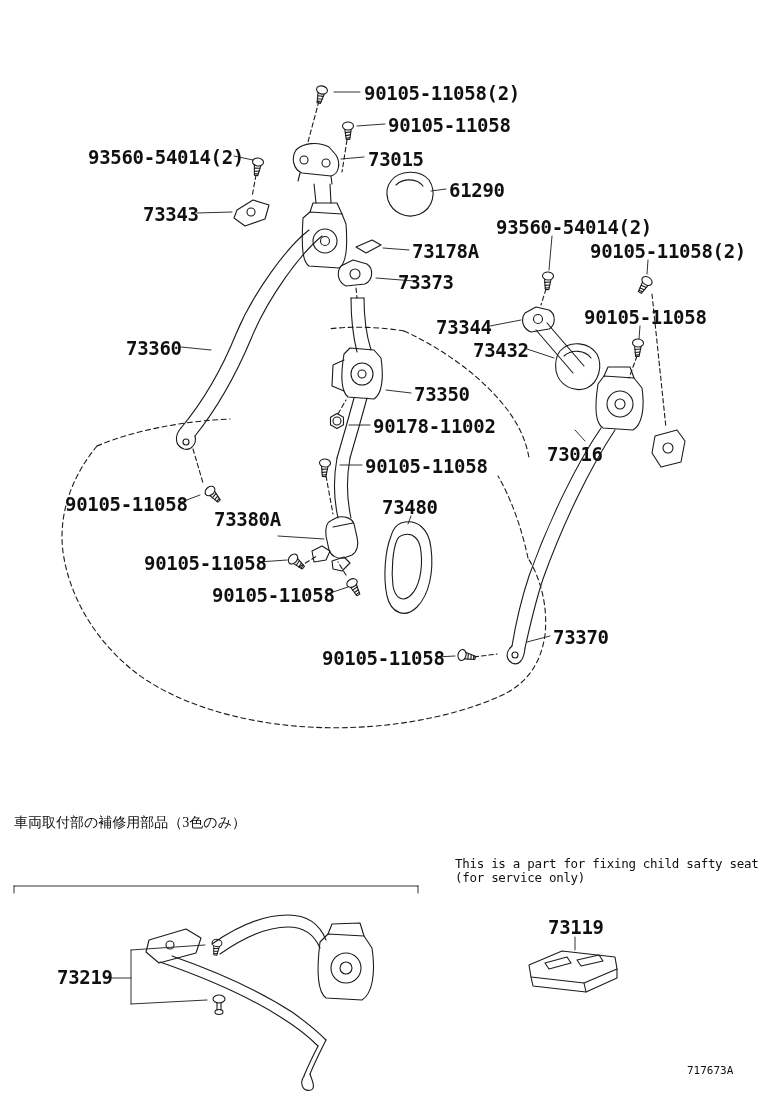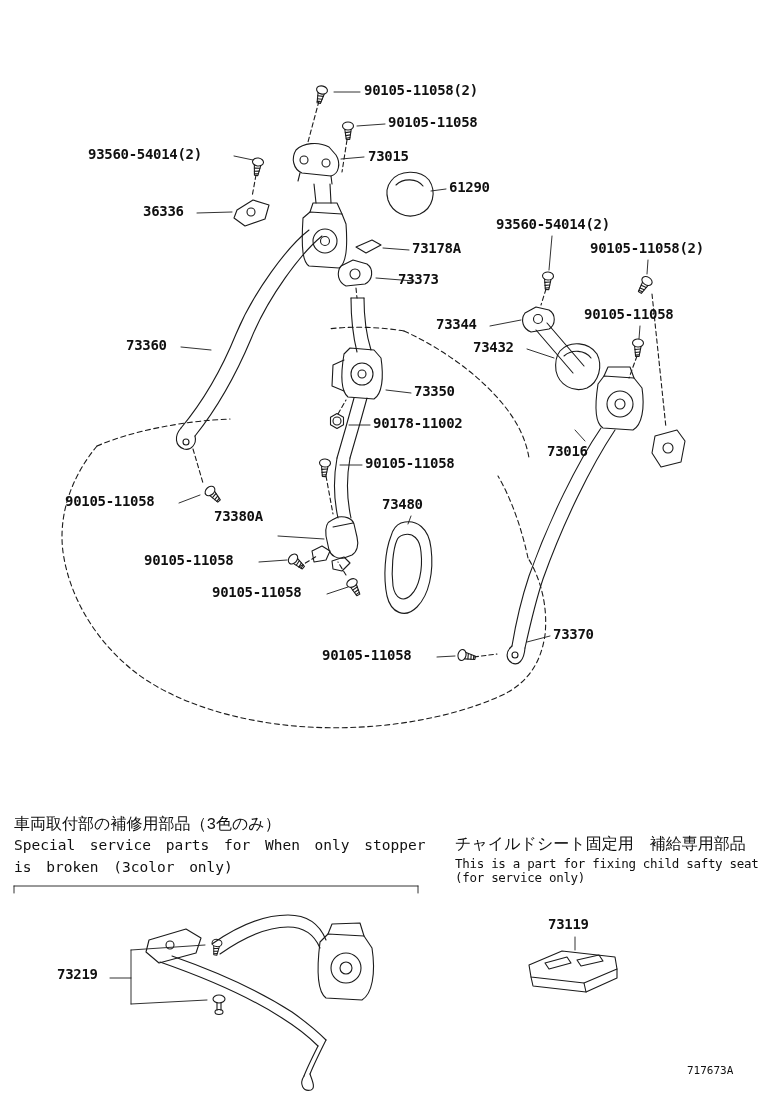--- a/index.html
+++ b/index.html
@@ -4,26 +4,26 @@
 <style>
   * { margin:0; padding:0; box-sizing:border-box; }
   html,body { background:#ffffff; }
   .page {
     position:relative; width:760px; height:1112px; background:#ffffff;
     overflow:hidden; color:#111;
     font-family:"DejaVu Sans Mono","Liberation Mono",monospace;
   }
   .art { position:absolute; left:0; top:0; }
   .plabel {
-    position:absolute; font-size:14px; font-weight:600; white-space:nowrap;
+    position:absolute; font-size:19px; font-weight:600; white-space:nowrap;
     letter-spacing:-0.3px; color:#101010;
   }
   .note-jp {
-    position:absolute; font-size:16px; color:#101010; white-space:nowrap;
-    font-family:Liberation Mono, monospace;
+    position:absolute; font-size:14px; color:#101010; white-space:nowrap;
+    font-family:Liberation Serif, serif;
   }
   .note-en {
     position:absolute; font-size:14.5px; color:#101010; white-space:nowrap;
   }
   .wide { word-spacing:6px; }
   .note-en-small {
     position:absolute; font-size:12.5px; letter-spacing:-0.3px; color:#101010; white-space:nowrap;
   }
   .code { position:absolute; left:687px; top:1064px; font-size:11px; color:#101010; }
 </style>
@@ -248,21 +248,21 @@
         <path d="M 577,960 L 599,955 L 603,961 L 581,966 Z"></path>
       </g>
     </g>
   </svg>
 
   <div class="plabel" style="left:364px;top:82px">90105-11058(2)</div>
   <div class="plabel" style="left:388px;top:114px">90105-11058</div>
   <div class="plabel" style="left:88px;top:146px">93560-54014(2)</div>
   <div class="plabel" style="left:368px;top:148px">73015</div>
   <div class="plabel" style="left:449px;top:179px">61290</div>
-  <div class="plabel" style="left:143px;top:203px">36336</div>
+  <div class="plabel" style="left:143px;top:203px">73343</div>
   <div class="plabel" style="left:412px;top:240px">73178A</div>
   <div class="plabel" style="left:496px;top:216px">93560-54014(2)</div>
   <div class="plabel" style="left:590px;top:240px">90105-11058(2)</div>
   <div class="plabel" style="left:398px;top:271px">73373</div>
   <div class="plabel" style="left:436px;top:316px">73344</div>
   <div class="plabel" style="left:584px;top:306px">90105-11058</div>
   <div class="plabel" style="left:473px;top:339px">73432</div>
   <div class="plabel" style="left:126px;top:337px">73360</div>
   <div class="plabel" style="left:414px;top:383px">73350</div>
   <div class="plabel" style="left:373px;top:415px">90178-11002</div>
@@ -270,24 +270,21 @@
   <div class="plabel" style="left:547px;top:443px">73016</div>
   <div class="plabel" style="left:65px;top:493px">90105-11058</div>
   <div class="plabel" style="left:382px;top:496px">73480</div>
   <div class="plabel" style="left:214px;top:508px">73380A</div>
   <div class="plabel" style="left:144px;top:552px">90105-11058</div>
   <div class="plabel" style="left:212px;top:584px">90105-11058</div>
   <div class="plabel" style="left:553px;top:626px">73370</div>
   <div class="plabel" style="left:322px;top:647px">90105-11058</div>
 
   <div class="note-jp" style="left:14px;top:814px">車両取付部の補修用部品（3色のみ）</div>
-  <div class="note-en wide" style="left:14px;top:837px">Special service parts for When only stopper</div>
-  <div class="note-en wide" style="left:14px;top:859px">is broken (3color only)</div>
   <div class="plabel" style="left:57px;top:966px">73219</div>
 
-  <div class="note-jp" style="left:455px;top:834px">チャイルドシート固定用　補給専用部品</div>
   <div class="note-en-small" style="left:455px;top:856px">This is a part for fixing child safty seat</div>
   <div class="note-en-small" style="left:455px;top:870px">(for service only)</div>
   <div class="plabel" style="left:548px;top:916px">73119</div>
 
   <div class="code">717673A</div>
 
 </div>
 
 </body></html>

